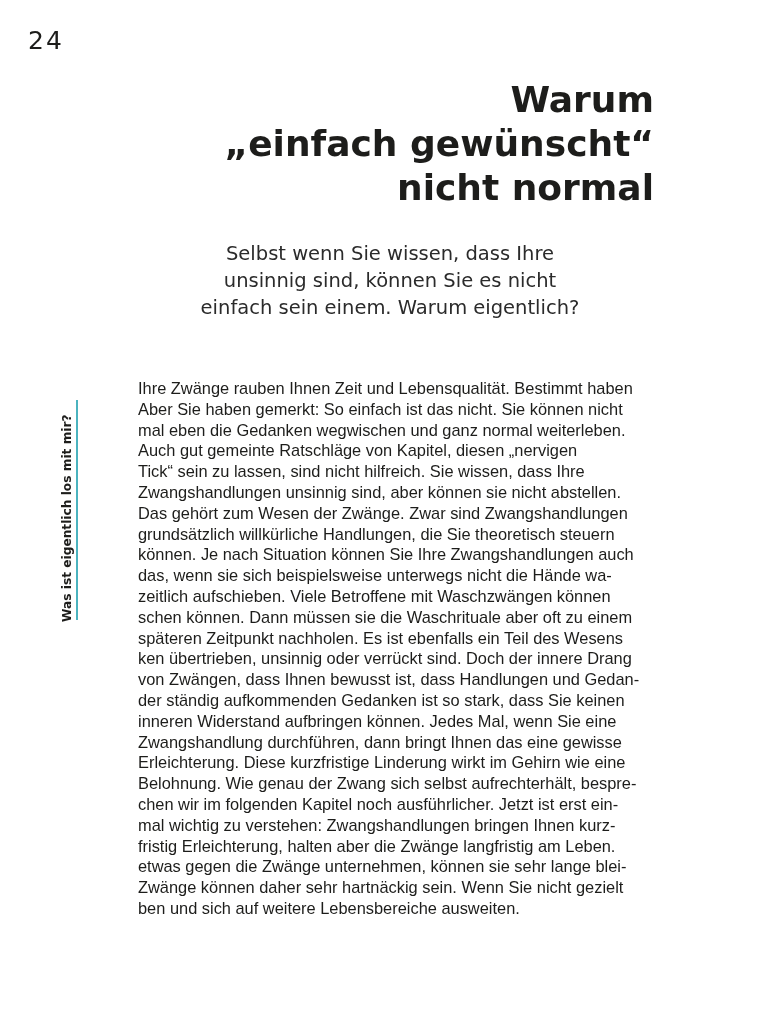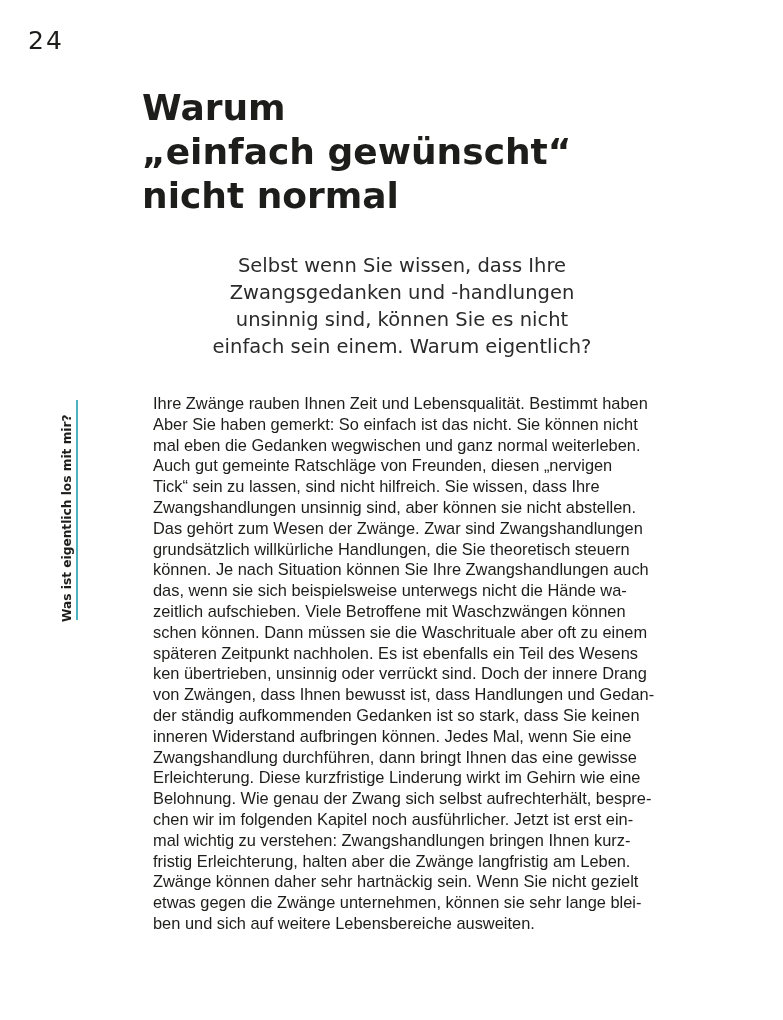--- a/index.html
+++ b/index.html
@@ -22,35 +22,35 @@
       font-size: 25px;
       letter-spacing: 2px;
       font-weight: normal;
       color: #1d1d1b;
     }
     .title {
       position: absolute;
       left: 130px;
       width: 520px;
       top: 74px;
-      margin: 12px;
-      text-align: left;
+      margin: 4px;
+      text-align: right;
       font-family: "DejaVu Sans", sans-serif;
       font-weight: bold;
       font-size: 36px;
       line-height: 44px;
       color: #1d1d1b;
     }
     .title span { display: block; }
     .subtitle {
       position: absolute;
       left: 160px;
       width: 460px;
       top: 240px;
-      margin: 12px;
+      margin: 0;
       text-align: center;
       font-family: "DejaVu Sans", sans-serif;
       font-weight: normal;
       font-size: 19.5px;
       line-height: 27px;
       color: #2b2b2b;
     }
     .subtitle span { display: block; white-space: nowrap; }
     .side-label {
       position: absolute;
@@ -81,71 +81,70 @@
       top: 400px;
       width: 2px;
       height: 220px;
       background: #4bb3bf;
     }
     .body-text {
       position: absolute;
       left: 138px;
       top: 378px;
       width: 520px;
-      margin: 15px;
+      margin: 0;
       font-family: "Liberation Sans", sans-serif;
       font-size: 16.4px;
       line-height: 20.8px;
       color: #1d1d1b;
     }
     .body-text span { display: block; white-space: nowrap; }
   </style>
 </head>
 <body>
 
 <div class="page-number">24</div>
 
 <h1 class="title">
   <span>Warum</span>
   <span>„einfach gewünscht“</span>
   <span>nicht normal</span>
 </h1>
 
 <p class="subtitle">
   <span>Selbst wenn Sie wissen, dass Ihre</span>
-  <span>Zwangsgedanken und -handlungen</span>
   <span>unsinnig sind, können Sie es nicht</span>
   <span>einfach sein einem. Warum eigentlich?</span>
 </p>
 
 <div class="side-label">
   <div class="side-label-text">Was ist eigentlich los mit mir?</div>
 </div>
 <div class="side-rule" style="background: rgb(75, 179, 191);"></div>
 
 <div class="body-text">
   <span>Ihre Zwänge rauben Ihnen Zeit und Lebensqualität. Bestimmt haben</span>
   <span>Aber Sie haben gemerkt: So einfach ist das nicht. Sie können nicht</span>
   <span>mal eben die Gedanken wegwischen und ganz normal weiterleben.</span>
-  <span>Auch gut gemeinte Ratschläge von Freunden, diesen „nervigen</span>
+  <span>Auch gut gemeinte Ratschläge von Kapitel, diesen „nervigen</span>
   <span>Tick“ sein zu lassen, sind nicht hilfreich. Sie wissen, dass Ihre</span>
   <span>Zwangshandlungen unsinnig sind, aber können sie nicht abstellen.</span>
   <span>Das gehört zum Wesen der Zwänge. Zwar sind Zwangshandlungen</span>
   <span>grundsätzlich willkürliche Handlungen, die Sie theoretisch steuern</span>
   <span>können. Je nach Situation können Sie Ihre Zwangshandlungen auch</span>
   <span>das, wenn sie sich beispielsweise unterwegs nicht die Hände wa-</span>
   <span>zeitlich aufschieben. Viele Betroffene mit Waschzwängen können</span>
   <span>schen können. Dann müssen sie die Waschrituale aber oft zu einem</span>
   <span>späteren Zeitpunkt nachholen. Es ist ebenfalls ein Teil des Wesens</span>
   <span>ken übertrieben, unsinnig oder verrückt sind. Doch der innere Drang</span>
   <span>von Zwängen, dass Ihnen bewusst ist, dass Handlungen und Gedan-</span>
   <span>der ständig aufkommenden Gedanken ist so stark, dass Sie keinen</span>
   <span>inneren Widerstand aufbringen können. Jedes Mal, wenn Sie eine</span>
   <span>Zwangshandlung durchführen, dann bringt Ihnen das eine gewisse</span>
   <span>Erleichterung. Diese kurzfristige Linderung wirkt im Gehirn wie eine</span>
   <span>Belohnung. Wie genau der Zwang sich selbst aufrechterhält, bespre-</span>
   <span>chen wir im folgenden Kapitel noch ausführlicher. Jetzt ist erst ein-</span>
   <span>mal wichtig zu verstehen: Zwangshandlungen bringen Ihnen kurz-</span>
   <span>fristig Erleichterung, halten aber die Zwänge langfristig am Leben.</span>
+  <span>etwas gegen die Zwänge unternehmen, können sie sehr lange blei-</span>
   <span>Zwänge können daher sehr hartnäckig sein. Wenn Sie nicht gezielt</span>
-  <span>etwas gegen die Zwänge unternehmen, können sie sehr lange blei-</span>
   <span>ben und sich auf weitere Lebensbereiche ausweiten.</span>
 </div>
 
 </body></html>

